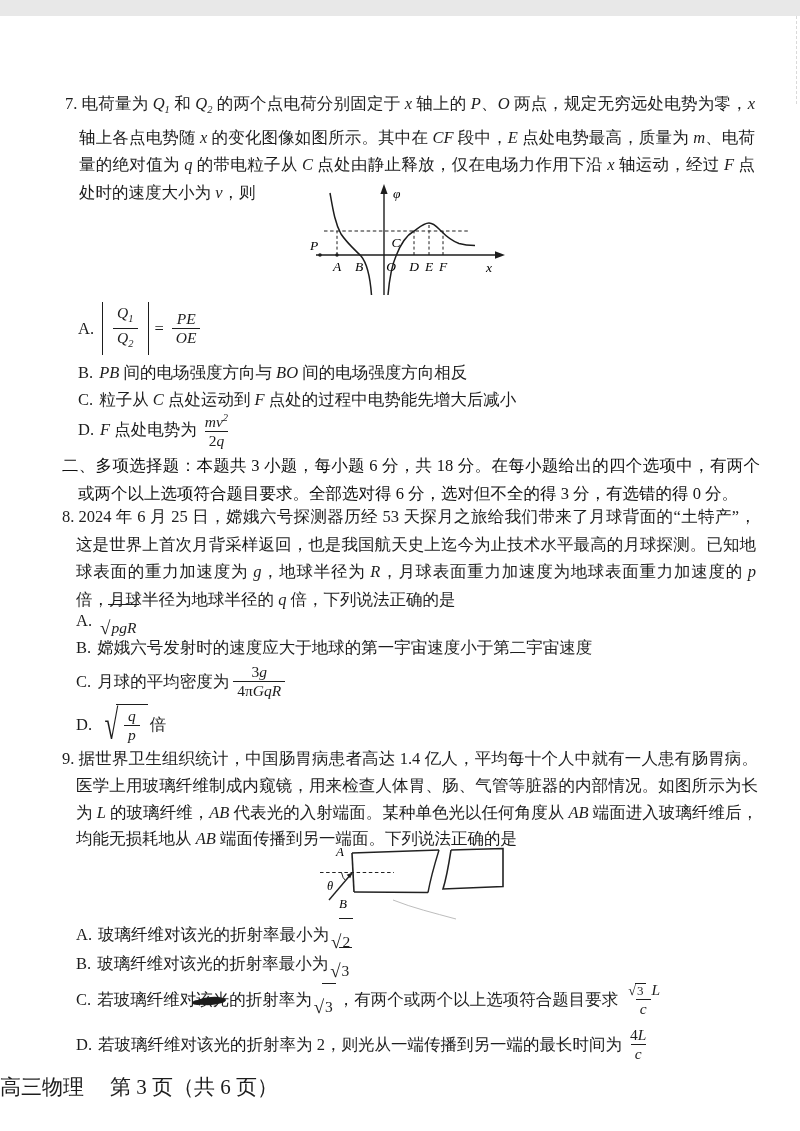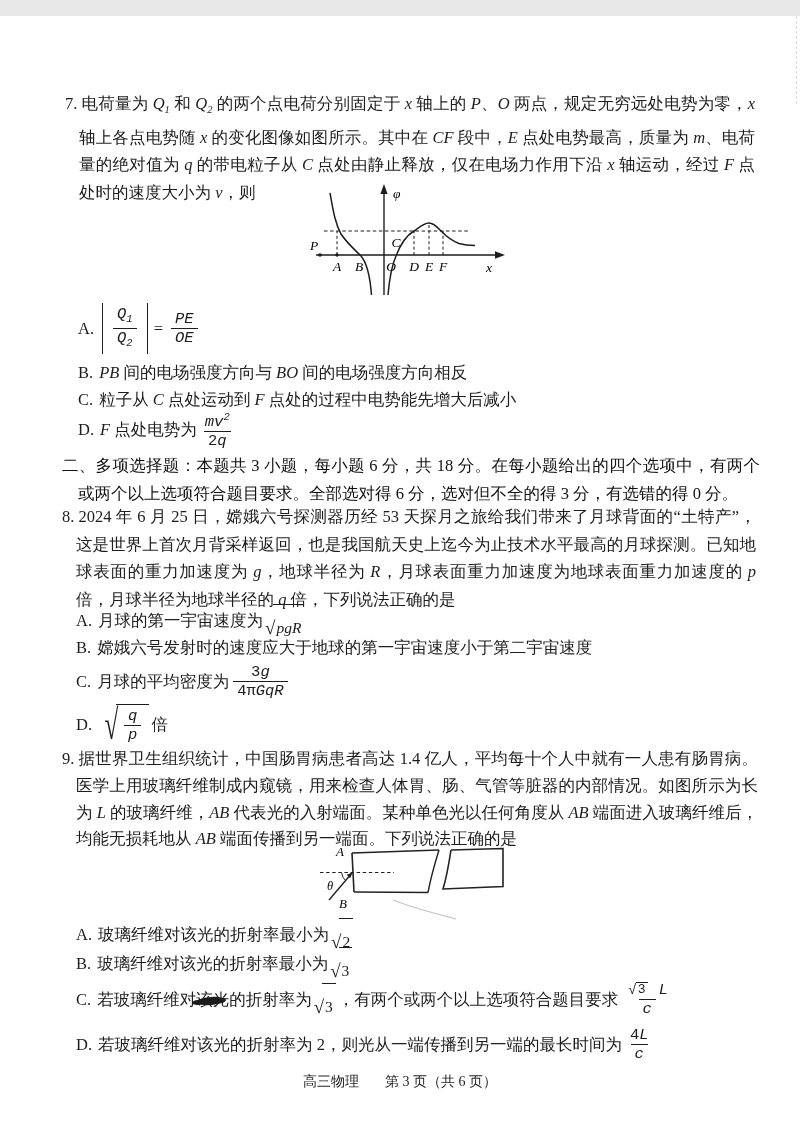--- a/index.html
+++ b/index.html
@@ -23,21 +23,21 @@
   .opt .olabel { margin-right:6px; }
   .frow { display:flex; align-items:center; white-space:nowrap; }
   
   .sg-cn { font-style:normal; }
   .sg-it { font-style:italic; }
   .sg-rm { font-style:normal; }
   .sg-sub { font-size:10.5px; vertical-align:-4px; font-style:italic; }
   .sg-sup { font-size:10.5px; vertical-align:6px; font-style:italic; }
   
   .frac { display:inline-flex; flex-direction:column; align-items:center; margin:0 4px; }
-  .fnum, .fden { font-size:15.5px; line-height:18px; padding:0 4px; text-align:center;font-family:Liberation Mono, monospace; }
+  .fnum, .fden { font-size:15.5px; line-height:18px; padding:0 4px; text-align:center; }
   .fden { border-top:1.3px solid #1d1d1d;text-align:right; }
   .abs { display:inline-flex; align-items:center; border-left:1.4px solid #1d1d1d;
          border-right:1.4px solid #1d1d1d; padding:2px 6px; margin:0 2px; }
   .eq { margin:0 4px; }
   .sqrt { display:inline-flex; align-items:flex-end; margin:0 2px; }
   .sqrt-sign { font-style:normal; font-size:19px; line-height:16px; margin-right:-2px; }
   .sqrt-body { border-top:1.3px solid #1d1d1d; font-size:15.5px; line-height:16px;
                padding:15px 3px 0 3px; }
   .sqrt.tall { align-items:stretch; }
   .sqrt.tall .sqrt-sign { align-self:flex-end; font-size:42px; line-height:38px;
@@ -48,22 +48,22 @@
   
   .fig { position:absolute; }
   .fig text { font-family:"Liberation Serif","DejaVu Serif",serif; }
   
   .smudge { position:absolute; left:196px; top:981px; width:30px; height:8px;
             background:#1c1c1c; border-radius:50%; transform:rotate(-4deg); }
   .smudge .b2 { position:absolute; left:-4px; top:2px; width:12px; height:5px;
                 background:#1c1c1c; border-radius:50%; }
   .scan-edge { position:absolute; right:3px; top:0; height:88px;
                border-left:1.5px dashed #d9d9d9; }
-  .footer { position:absolute; top:1057px; left:0; width:100%; text-align:center;
-            font-size:14px; color:#1d1d1d; }
+  .footer { position:absolute; top:1057px; left:0; width:100%; text-align:left;
+            font-size:21px; color:#1d1d1d; }
   .footer .gap { display:inline-block; width:26px; }
 </style>
 </head>
 <body>
 
 <div class="page">
 
   <div class="stem" style="left:65px; top:74px; width:676px;">
     <span class="qnum">7.</span><span><span class="sg-cn">电荷量为 </span><span class="sg-it">Q</span><span class="sg-sub">1</span><span class="sg-cn"> 和 </span><span class="sg-it">Q</span><span class="sg-sub">2</span><span class="sg-cn"> 的两个点电荷分别固定于 </span><span class="sg-it">x</span><span class="sg-cn"> 轴上的 </span><span class="sg-it">P</span><span class="sg-cn">、</span><span class="sg-it">O</span><span class="sg-cn"> 两点，规定无穷远处电势为零，</span><span class="sg-it">x</span><span class="sg-cn"> 轴上各点电势随 </span><span class="sg-it">x</span><span class="sg-cn"> 的变化图像如图所示。其中在 </span><span class="sg-it">CF</span><span class="sg-cn"> 段中，</span><span class="sg-it">E</span><span class="sg-cn"> 点处电势最高，质量为 </span><span class="sg-it">m</span><span class="sg-cn">、电荷量的绝对值为 </span><span class="sg-it">q</span><span class="sg-cn"> 的带电粒子从 </span><span class="sg-it">C</span><span class="sg-cn"> 点处由静止释放，仅在电场力作用下沿 </span><span class="sg-it">x</span><span class="sg-cn"> 轴运动，经过 </span><span class="sg-it">F</span><span class="sg-cn"> 点处时的速度大小为 </span><span class="sg-it">v</span><span class="sg-cn">，则</span></span>
   </div>
@@ -129,21 +129,20 @@
   </div>
 
   <div class="sec-head" style="left:62px; top:436px; width:682px;">二、多项选择题：本题共 3 小题，每小题 6 分，共 18 分。在每小题给出的四个选项中，有两个或两个以上选项符合题目要求。全部选对得 6 分，选对但不全的得 3 分，有选错的得 0 分。</div>
 
   <div class="stem" style="left:62px; top:487px; width:680px;">
     <span class="qnum">8.</span><span><span class="sg-cn">2024 年 6 月 25 日，嫦娥六号探测器历经 53 天探月之旅给我们带来了月球背面的“土特产”，这是世界上首次月背采样返回，也是我国航天史上迄今为止技术水平最高的月球探测。已知地球表面的重力加速度为 </span><span class="sg-it">g</span><span class="sg-cn">，地球半径为 </span><span class="sg-it">R</span><span class="sg-cn">，月球表面重力加速度为地球表面重力加速度的 </span><span class="sg-it">p</span><span class="sg-cn"> 倍，月球半径为地球半径的 </span><span class="sg-it">q</span><span class="sg-cn"> 倍，下列说法正确的是</span></span>
   </div>
 
   <div class="opt frow" style="left:76px; top:590px; height:28px;">
     <span class="olabel">A.</span>
-    <span><span class="sg-cn">月球的第一宇宙速度为</span></span>
     <span class="sqrt">
       <span class="sqrt-sign">√</span>
       <span class="sqrt-body"><span class="sg-it">pgR</span></span>
     </span>
   </div>
   <div class="opt" style="left:76px; top:618px; width:664px;">
     <span class="olabel">B.</span><span><span class="sg-cn">嫦娥六号发射时的速度应大于地球的第一宇宙速度小于第二宇宙速度</span></span>
   </div>
   <div class="opt frow" style="left:76px; top:641px; height:48px;">
     <span class="olabel">C.</span>

